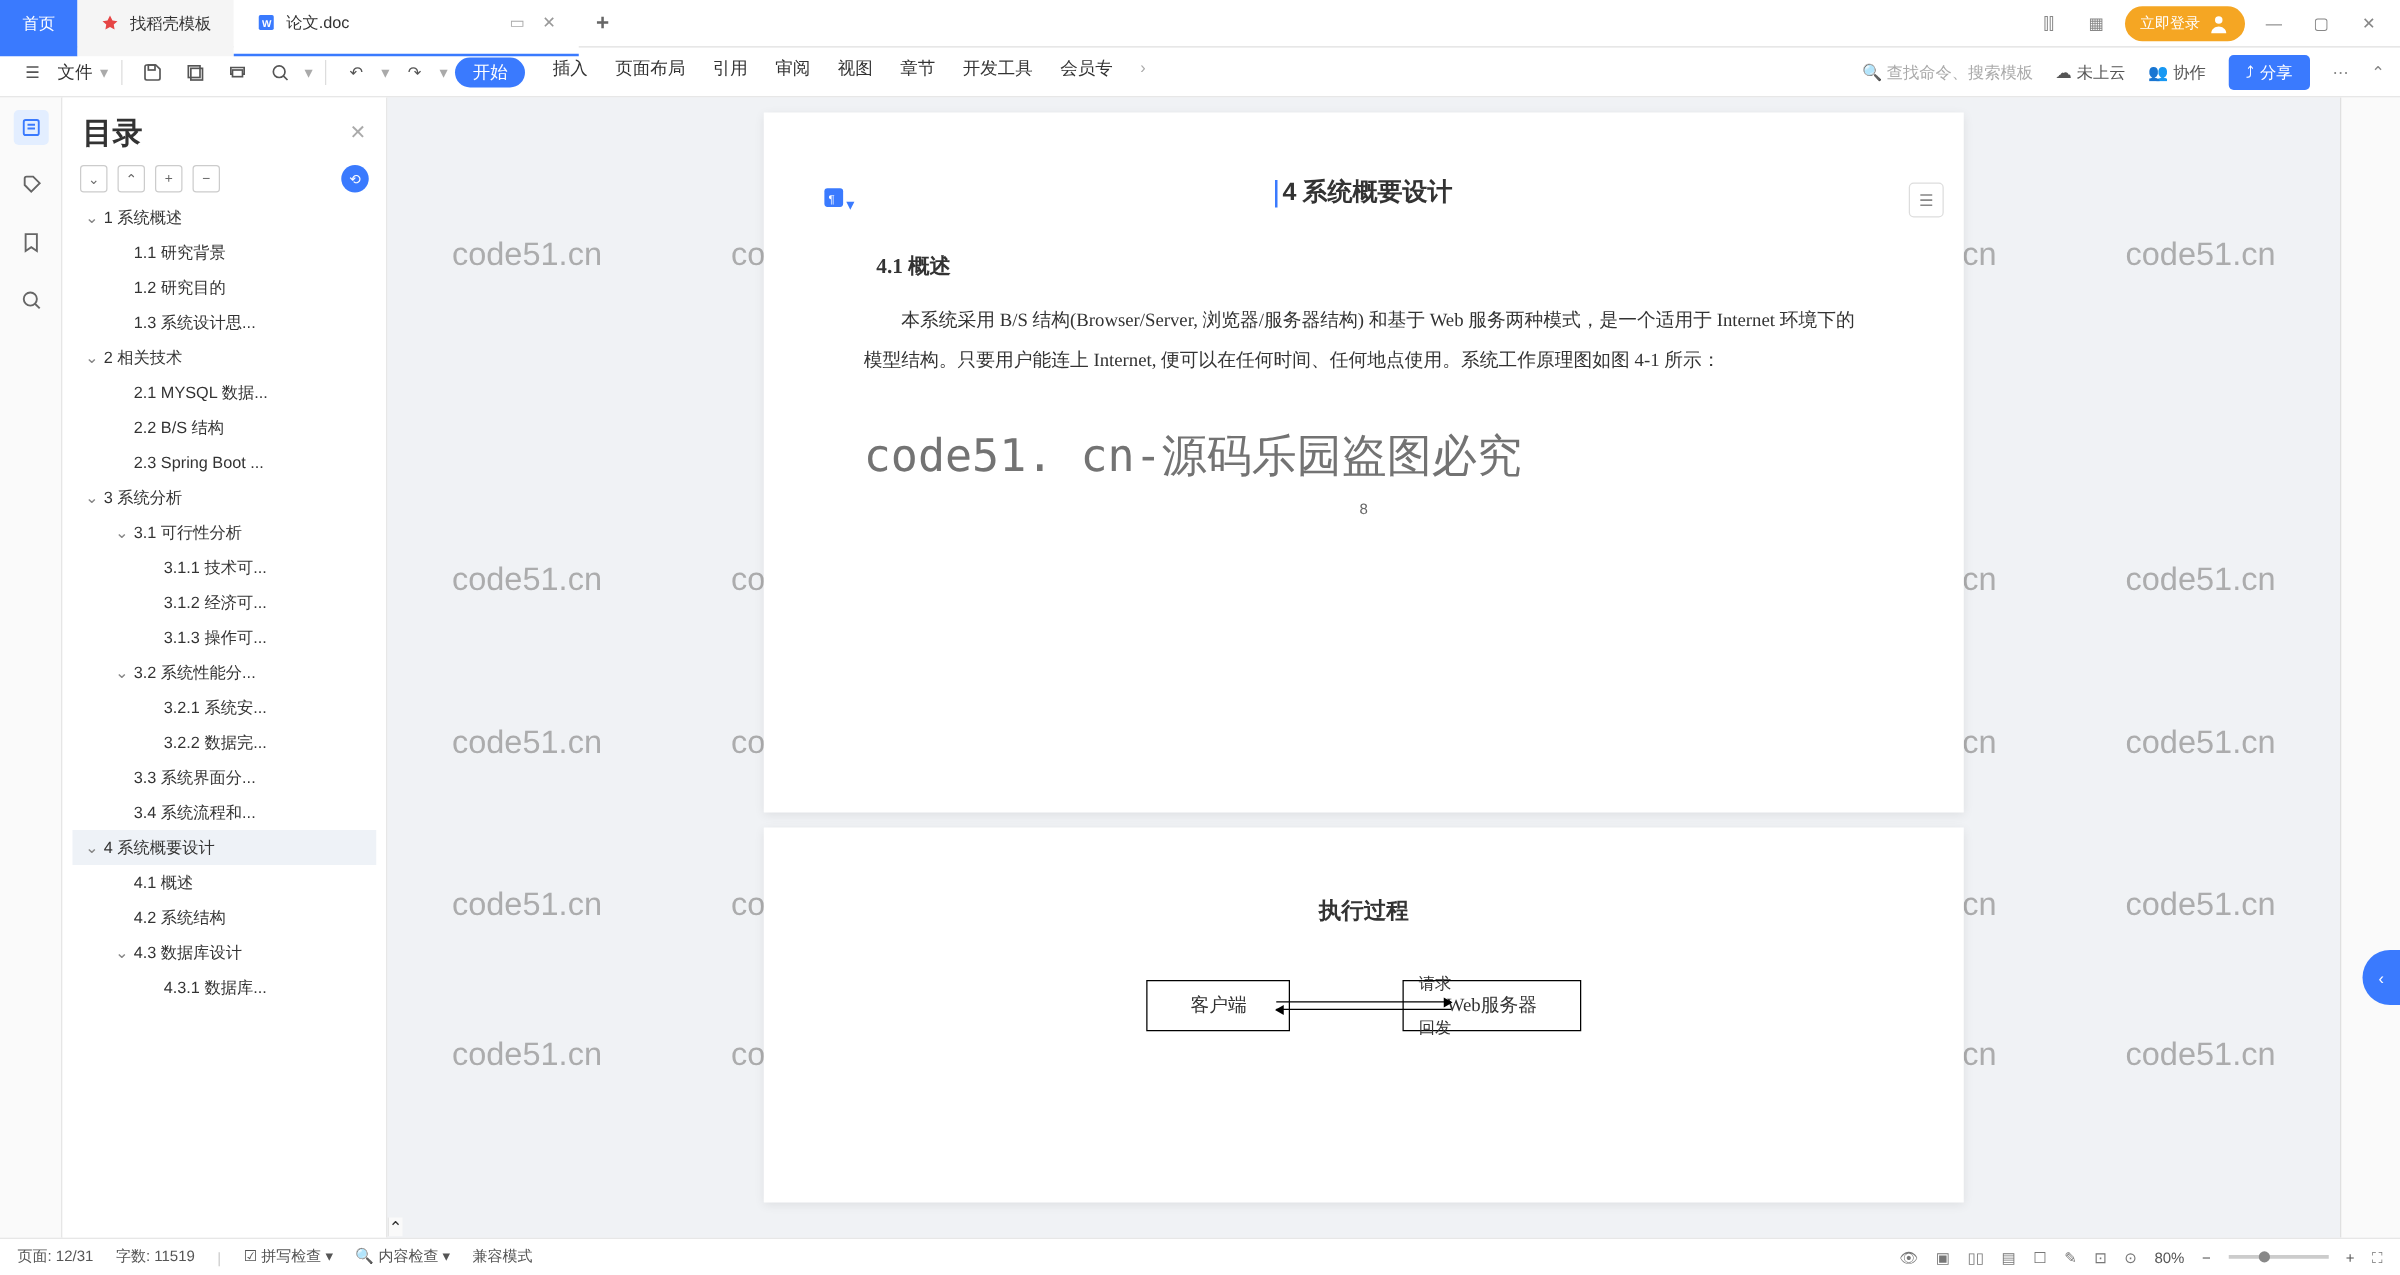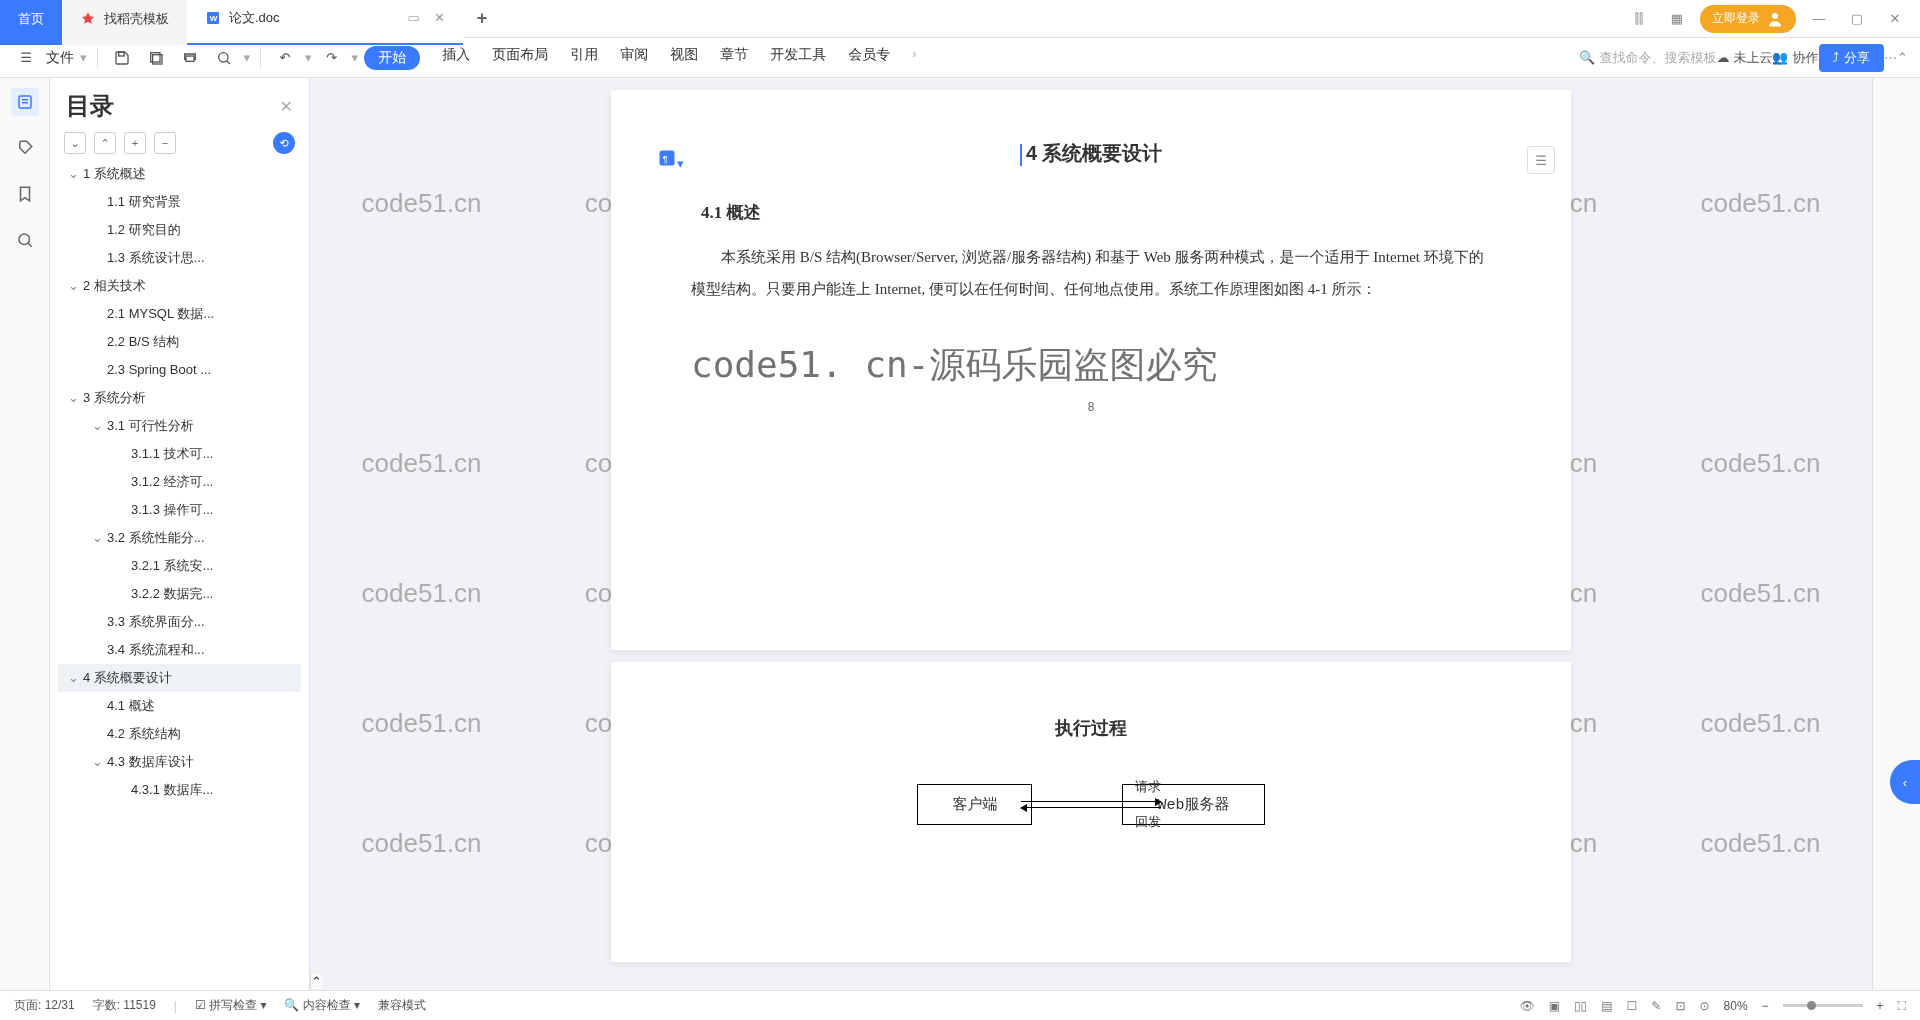--- a/index.html
+++ b/index.html
@@ -14,21 +14,21 @@
 .tab-add{padding:0 14px;color:#666;font-size:18px;font-weight:bold}
 .titlebar-right{margin-left:auto;display:flex;align-items:center;gap:8px;padding-right:10px}
 .login-btn{background:#f5a623;color:#fff;border-radius:16px;padding:5px 12px;display:flex;align-items:flex-start;gap:6px;font-size:12px}
 .winbtn{width:30px;height:30px;display:flex;align-items:center;justify-content:center;color:#888}
 .ribbon{height:40px;display:flex;align-items:center;padding:0 12px;gap:6px;border-bottom:1px solid #e0e0e0}
 .ribbon-ico{width:28px;height:28px;display:flex;align-items:center;justify-content:center;color:#555;border-radius:4px}
 .ribbon .sep{width:1px;height:20px;background:#ddd;margin:0 4px}
 .ribbon-tabs{display:flex;gap:22px;}
 .ribbon-tab{font-size:14px;color:#333;cursor:pointer}
 .ribbon-tab.active{background:#3a7afe;color:#fff;border-radius:14px;padding:3px 14px}
-.ribbon-right{margin-left:auto;display:flex;align-items:center;font-size:13px;color:#555}
+.ribbon-right{margin-left:auto;display:flex;align-items:center;gap:18px;font-size:13px;color:#555}
 .share-btn{background:#3a7afe;color:#fff;border-radius:4px;padding:5px 14px;display:flex;align-items:center;gap:5px}
 .main{display:flex;height:912px}
 .leftbar{width:50px;background:#fafafa;border-right:1px solid #e0e0e0;display:flex;flex-direction:column;align-items:center;padding-top:10px;gap:18px}
 .leftbar .ico{width:28px;height:28px;display:flex;align-items:center;justify-content:center;color:#666}
 .leftbar .ico.active{background:#e3eeff;color:#3a7afe;border-radius:4px}
 .outline{width:260px;border-right:1px solid #e0e0e0;padding:10px 8px;overflow:auto;background:#fff}
 .outline-head{display:flex;align-items:center;justify-content:space-between;padding:2px 8px 10px}
 .outline-title{font-size:24px;font-weight:bold}
 .outline-closex{color:#aaa;font-size:16px}
 .outline-tools{display:flex;gap:8px;padding:0 6px 6px;align-items:center}
@@ -47,21 +47,21 @@
 .page h1 .bar{display:inline-block;border-left:2px solid #3a7afe;height:22px;vertical-align:middle;margin-right:4px}
 .page h2{font-size:17px;font-weight:bold;margin:20px 0 18px 10px;font-family:"SimHei"}
 .page p{font-size:15px;line-height:2.1;text-indent:2em;font-family:Liberation Serif, serif}
 .para-ico{position:absolute;left:46px;top:58px;color:#3a7afe}
 .pagebtn{position:absolute;right:16px;top:56px;width:28px;height:28px;border:1px solid #ddd;border-radius:4px;display:flex;align-items:center;justify-content:center;color:#888}
 .watermark-row{position:absolute;left:0;right:0;display:flex;justify-content:space-around;pointer-events:none;color:#888;font-size:26px;opacity:.65;font-family:Arial}
 .big-wm{color:#737373;font-size:36px;font-family:"SimSun",monospace;margin:36px 0 10px}
 .pnum{text-align:center;color:#666;font-size:12px;margin-top:6px}
 .page2 h3{text-align:center;font-size:18px;font-weight:bold;margin:24px 0 44px;font-family:"SimHei"}
 .diagram{display:flex;align-items:center;justify-content:center;gap:90px;position:relative;margin-top:6px}
-.dbox{border:1.5px solid #000;padding:10px 34px;font-size:15px;font-family:Liberation Mono, monospace}
+.dbox{border:1.5px solid #000;padding:10px 34px;font-size:15px;font-family:Liberation Serif, serif}
 .arrows{position:absolute;left:50%;transform:translateX(-50%);text-align:right;font-size:13px;font-family:"SimSun"}
 .arrow-line{position:relative;width:140px;height:1px;background:#000;margin:5px 0}
 .arrow-line.r::after{content:"";position:absolute;right:-1px;top:-3px;border-left:7px solid #000;border-top:4px solid transparent;border-bottom:4px solid transparent}
 .arrow-line.l::before{content:"";position:absolute;left:-1px;top:-3px;border-right:7px solid #000;border-top:4px solid transparent;border-bottom:4px solid transparent}
 .rightbar{width:48px;background:#fafafa;border-left:1px solid #e0e0e0}
 .floatbtn{position:absolute;right:0;top:760px;background:#3a7afe;color:#fff;width:30px;height:44px;border-radius:22px 0 0 22px;display:flex;align-items:center;justify-content:center}
 .statusbar{height:30px;border-top:1px solid #e0e0e0;display:flex;align-items:center;padding:0 14px;font-size:12px;color:#555;gap:18px;background:#fff}
 .statusbar .sep2{color:#ccc}
 .statusbar-right{margin-left:auto;display:flex;align-items:center;gap:14px}
 .sb-ico{color:#777}

